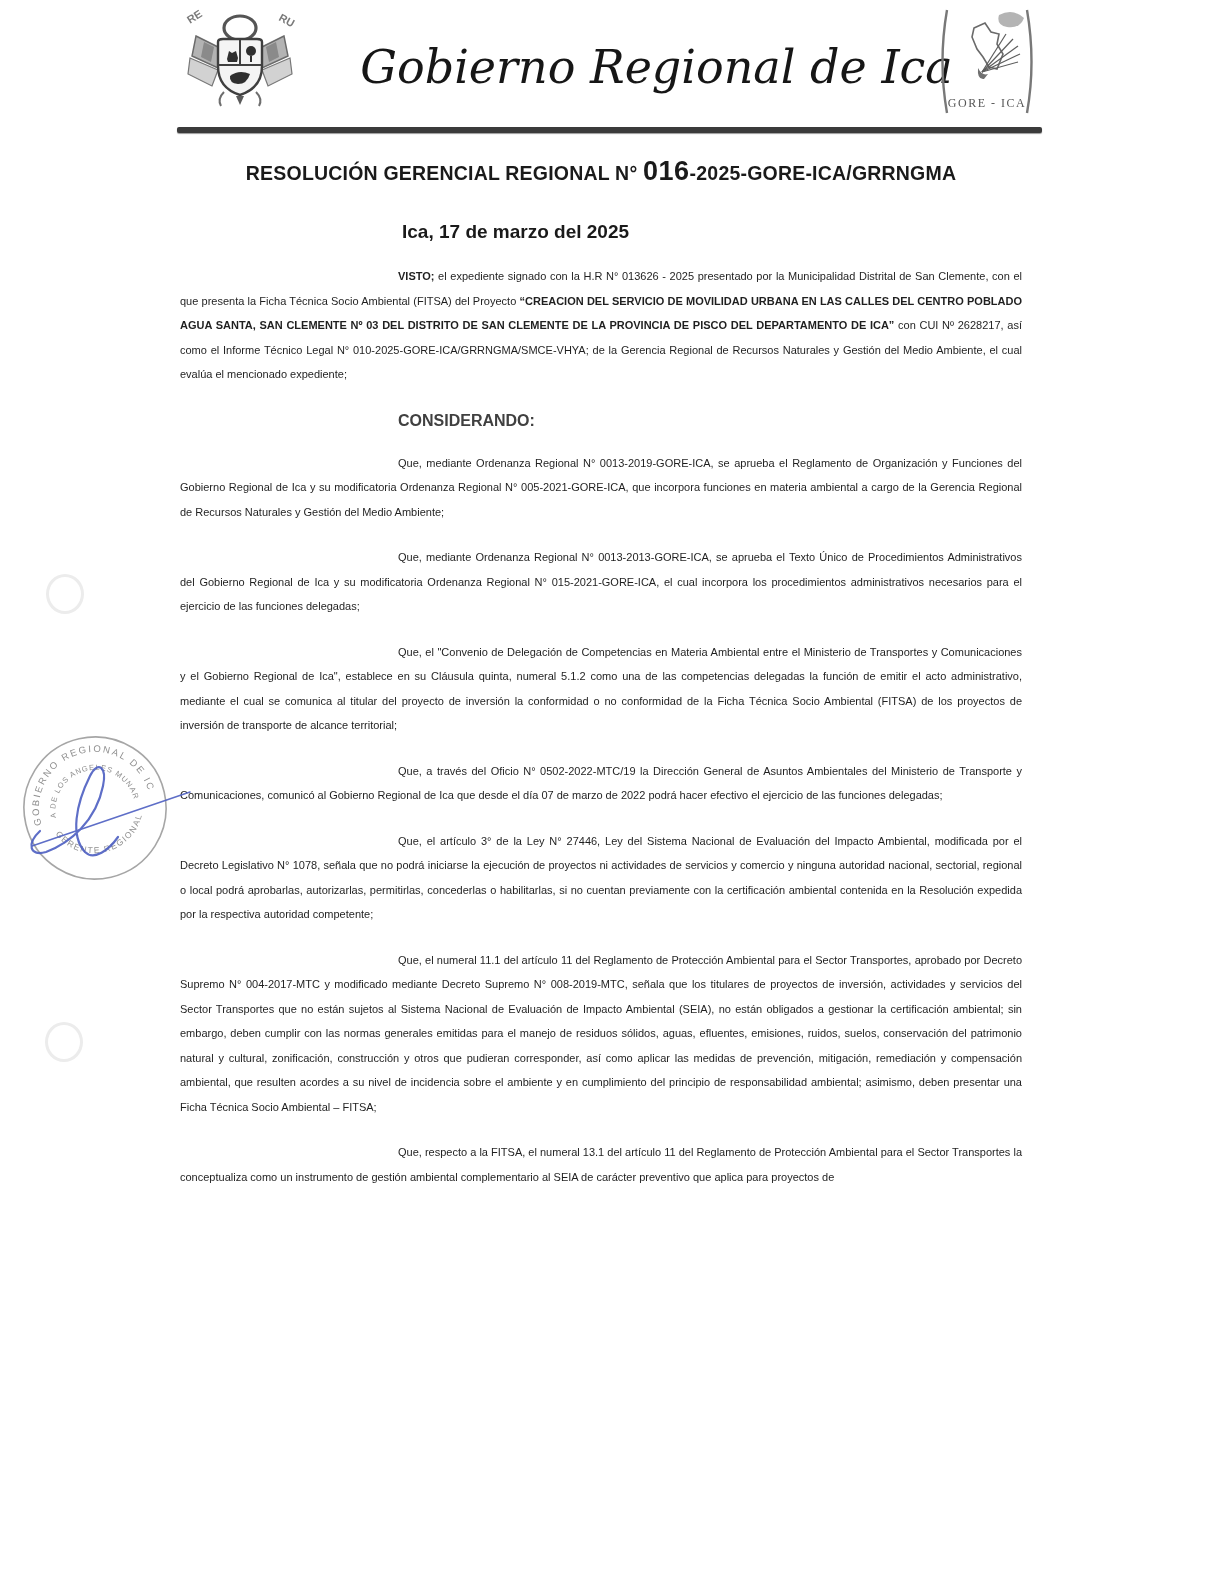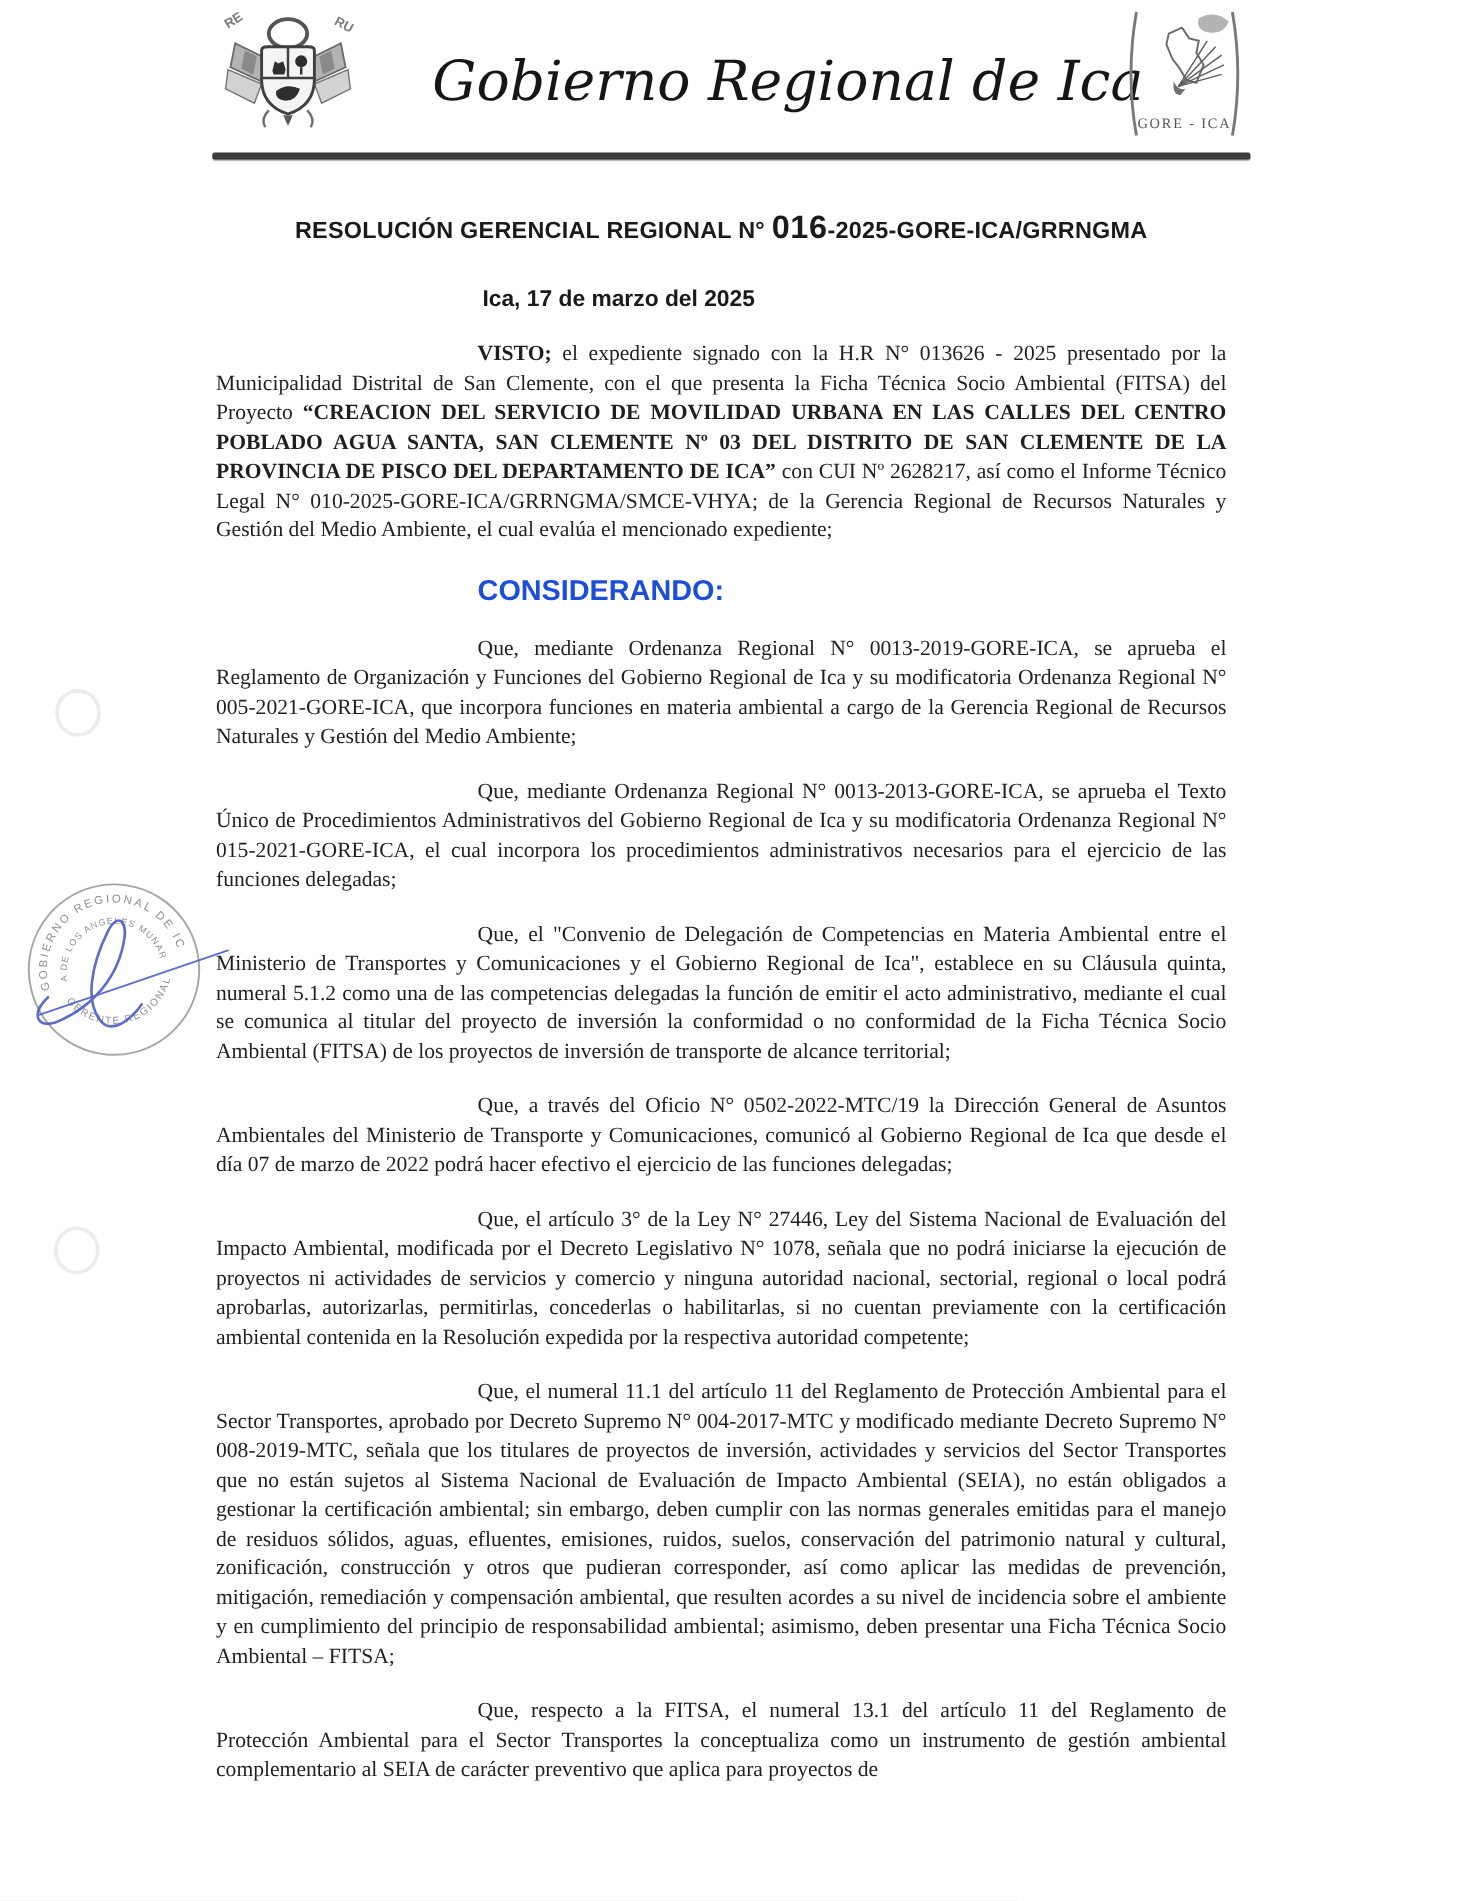--- a/index.html
+++ b/index.html
@@ -9,28 +9,28 @@
   
   .coat{position:absolute;left:180px;top:4px;}
   .orgname{position:absolute;left:304px;right:215px;top:40px;text-align:center;
            font-family:"DejaVu Serif",serif;font-style:italic;font-size:46px;color:#161616;
            white-space:nowrap;}
   .logo{position:absolute;right:186px;top:6px;}
   .rule{position:absolute;left:177px;right:182px;top:127px;height:6px;background:#3b3b3b;
         border-radius:2px;box-shadow:0 1px 1px #9a9a9a;}
 
   
-  main{position:absolute;left:180px;top:160px;width:842px;}
+  main{position:absolute;left:180px;top:142px;width:842px;}
   .restitle{font-size:19.5px;font-weight:bold;text-align:center;margin:14px 0 0;color:#1a1a1a;
             letter-spacing:.2px;}
   .restitle .num{font-size:27px;letter-spacing:.5px;}
   .dateline{font-weight:bold;font-size:19px;margin:34px 0 0 222px;color:#1a1a1a;}
-  p.para{font-size:18px;line-height:24.5px;text-align:justify;text-indent:218px;
-         margin:21px 0 0;color:#1f1f1f;font-family:Liberation Serif, serif;}
-  p.heading{font-weight:bold;font-size:24px;text-indent:218px;margin:25px 0 11px;color:#1d4ed8;}
+  p.para{font-size:11px;line-height:24.5px;text-align:justify;text-indent:218px;
+         margin:21px 0 0;color:#1f1f1f;}
+  p.heading{font-weight:bold;font-size:16px;text-indent:218px;margin:25px 0 11px;color:#404040;}
 
   
   .punch{position:absolute;width:32px;height:34px;border:3px solid #ececec;border-radius:50%;}
   .punch-1{left:46px;top:574px;}
   .punch-2{left:45px;top:1022px;}
   .stamp{position:absolute;left:8px;top:724px;}
 </style>
 </head>
 <body>
 

